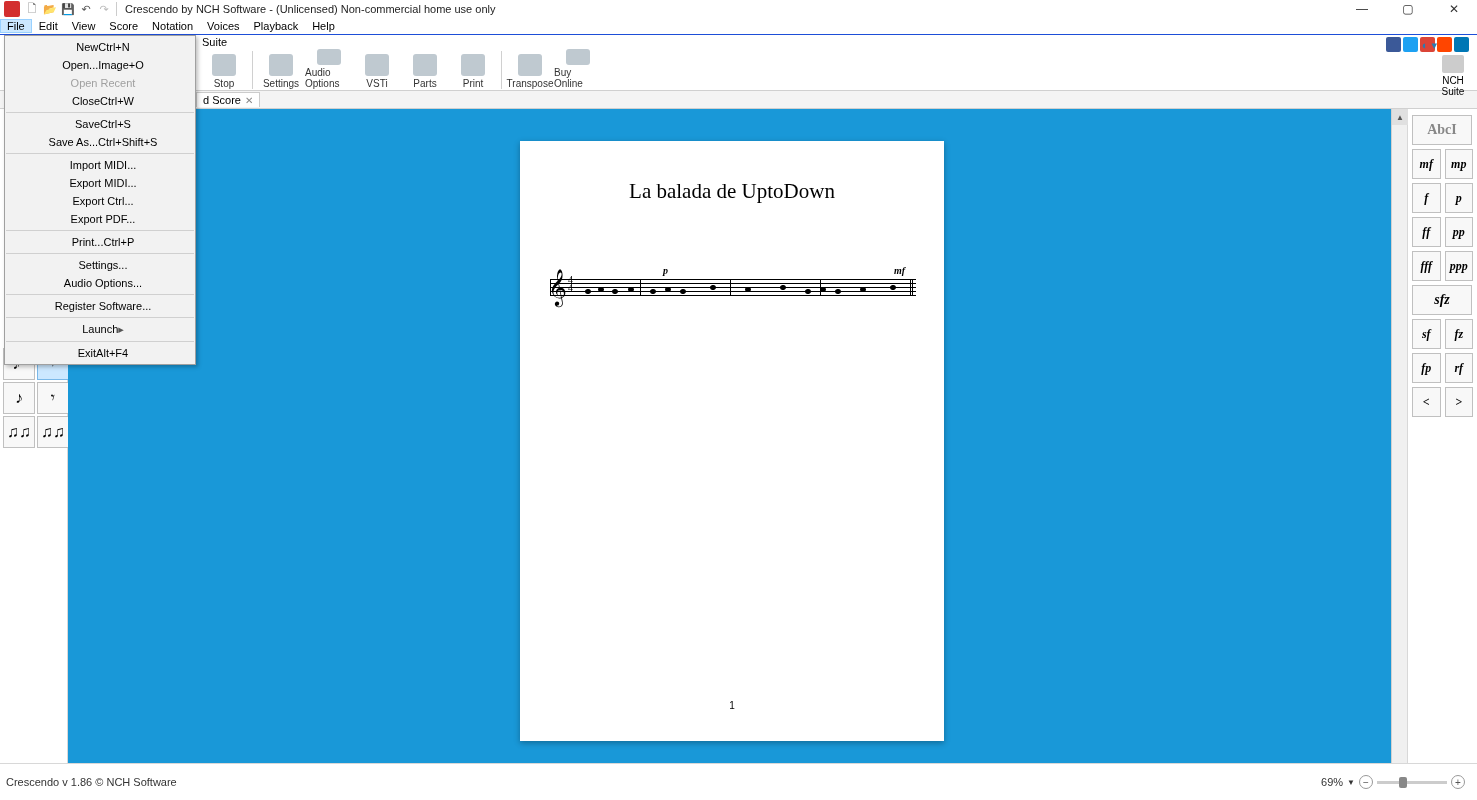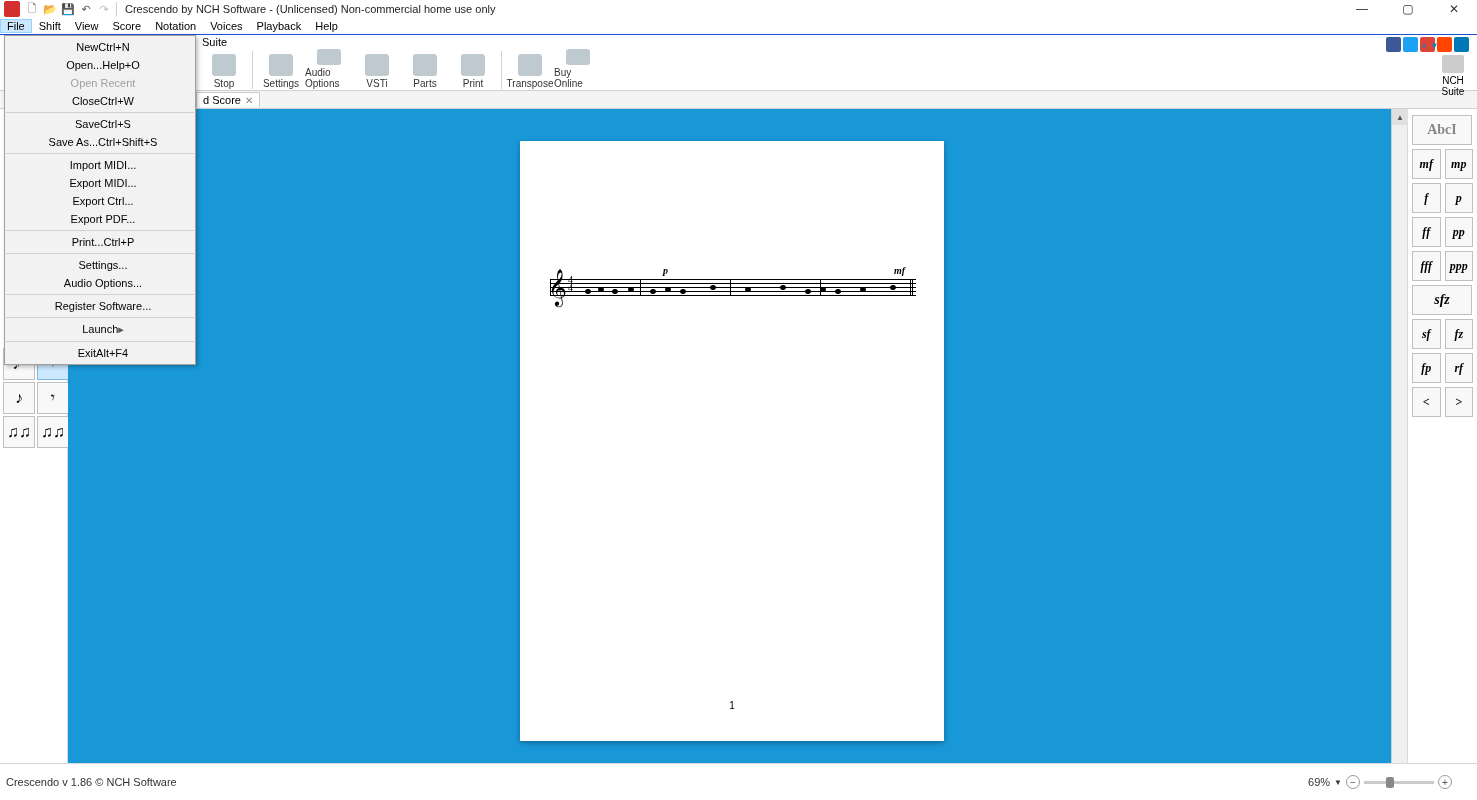--- a/index.html
+++ b/index.html
@@ -52,21 +52,21 @@
 .vscroll .arr:last-child { position:absolute; bottom:0; }
 .rightpanel { width:70px; background:#fff; border-left:1px solid #d8d8d8; padding:4px 2px; }
 .rbtn { border:1px solid #c0c0c0; background:#f8f8f8; margin:2px; height:30px; display:flex; align-items:center; justify-content:center; font-family:serif; font-style:italic; font-weight:bold; font-size:14px; }
 .rbtn.wide { width:60px; }
 .rrow { display:flex; }
 .rrow .rbtn { width:30px; font-size:12px; }
 .hscroll { position:absolute; left:68px; right:86px; bottom:18px; height:14px; background:#f0f0f0; border-top:1px solid #d0d0d0; display:flex; }
 .hscroll .track { flex:1; }
 
 .status { position:absolute; bottom:0; left:0; right:0; height:18px; background:#fff; border-top:1px solid #d8d8d8; display:flex; align-items:center; font-size:11px; padding:18px 6px; color:#333; }
-.status .zoom { position:absolute; right:25px; display:flex; align-items:center; gap:4px; }
+.status .zoom { position:absolute; right:12px; display:flex; align-items:center; gap:4px; }
 .zslider { width:70px; height:3px; background:#ccc; position:relative; }
 .zslider .thumb { position:absolute; left:22px; top:-4px; width:8px; height:11px; background:#888; border-radius:2px; }
 .zbtn { width:14px; height:14px; border:1px solid #999; border-radius:50%; display:flex; align-items:center; justify-content:center; font-size:10px; color:#555; }
 
 .dropdown { position:absolute; left:4px; top:35px; width:192px; background:#f2f2f2; border:1px solid #a0a0a0; box-shadow:2px 2px 4px rgba(0,0,0,.25); z-index:100; font-size:11px; padding:2px 0; }
 .dd-item { display:flex; justify-content:center; padding:3px 20px 3px 26px; cursor:default; }
 .dd-item.disabled { color:#a0a0a0; }
 .dd-item .arrow { color:#555; }
 .dd-sep { height:1px; background:#d0d0d0; margin:2px 1px; }
 .clef { position:absolute; left:-2px; top:-8px; font-size:32px; font-family:serif; line-height:1; }
@@ -88,21 +88,21 @@
   <div class="title">Crescendo by NCH Software - (Unlicensed) Non-commercial home use only</div>
   <div class="wincontrols">
     <div>—</div>
     <div>▢</div>
     <div>✕</div>
   </div>
 </div>
 
 <div class="menubar" id="menubar">
     <div class="mitem active">File</div>
-    <div class="mitem">Shift</div>
+    <div class="mitem">Edit</div>
     <div class="mitem">View</div>
     <div class="mitem">Score</div>
     <div class="mitem">Notation</div>
     <div class="mitem">Voices</div>
     <div class="mitem">Playback</div>
     <div class="mitem">Help</div>
   </div>
 
 <div class="toolbar-wrap">
   <div class="toolbar-tab">Suite</div>
@@ -177,20 +177,21 @@
           <div class="ncell">𝄾</div>
         </div>
         <div class="note-row">
           <div class="ncell">♫♫</div>
           <div class="ncell">♫♫</div>
         </div>
       </div>
   </div>
   <div class="canvas-area">
     <div class="page">
+      <div class="ptitle">La balada de UptoDown</div>
       <div class="staff" id="staff">
         <span class="clef">𝄞</span>
         <span style="position:absolute;left:18px;top:-3px;font-size:10px;font-family:serif;line-height:8px">4<br>4</span>
       <div class="line" style="top: 0px;"></div>
           <div class="line" style="top: 4px;"></div>
           <div class="line" style="top: 8px;"></div>
           <div class="line" style="top: 12px;"></div>
           <div class="line" style="top: 16px;"></div>
           <div class="barline" style="left: 0px;"></div>
           <div class="barline" style="left: 90px;"></div>
@@ -276,21 +277,21 @@
   </div>
 </div>
 
 <div class="dropdown" id="filemenu">
     <div class="dd-item">
       <span>New</span>
       <span>Ctrl+N</span>
     </div>
     <div class="dd-item">
       <span>Open...</span>
-      <span>Help+O</span>
+      <span>Image+O</span>
     </div>
     <div class="dd-item disabled">
       <span>Open Recent</span>
     </div>
     <div class="dd-item">
       <span>Close</span>
       <span>Ctrl+W</span>
     </div>
     <div class="dd-sep"></div>
     <div class="dd-item">

